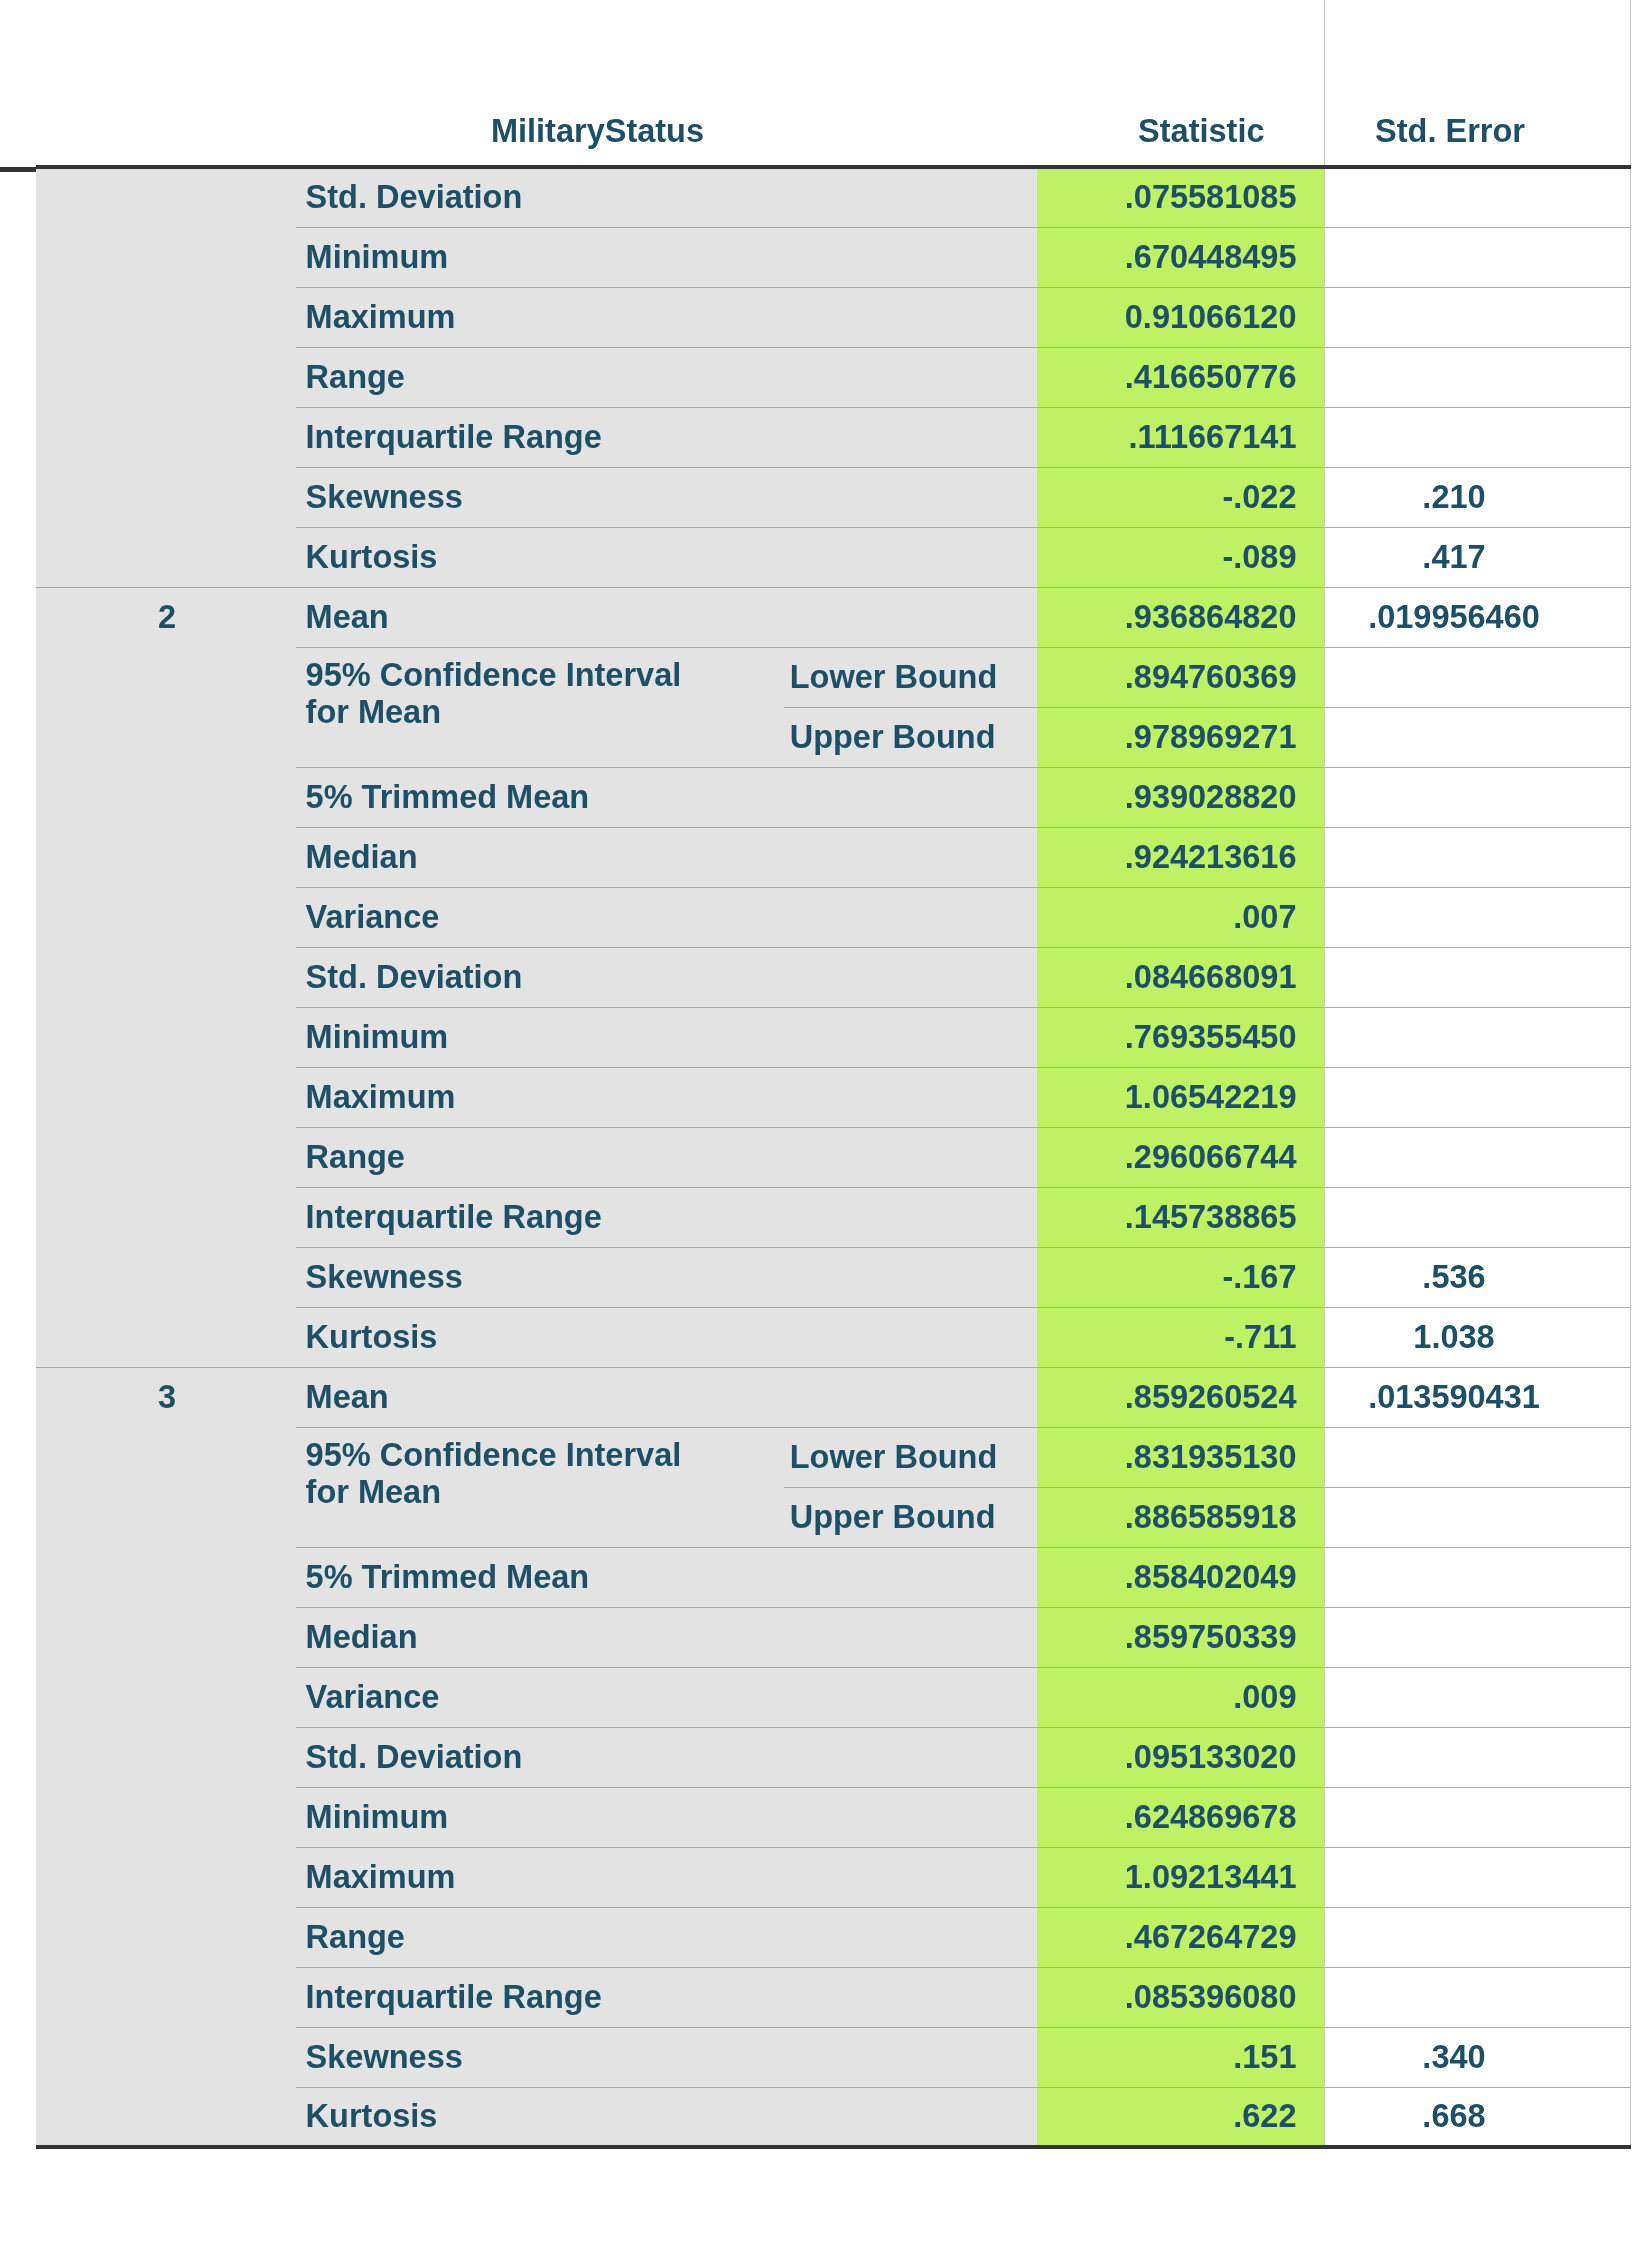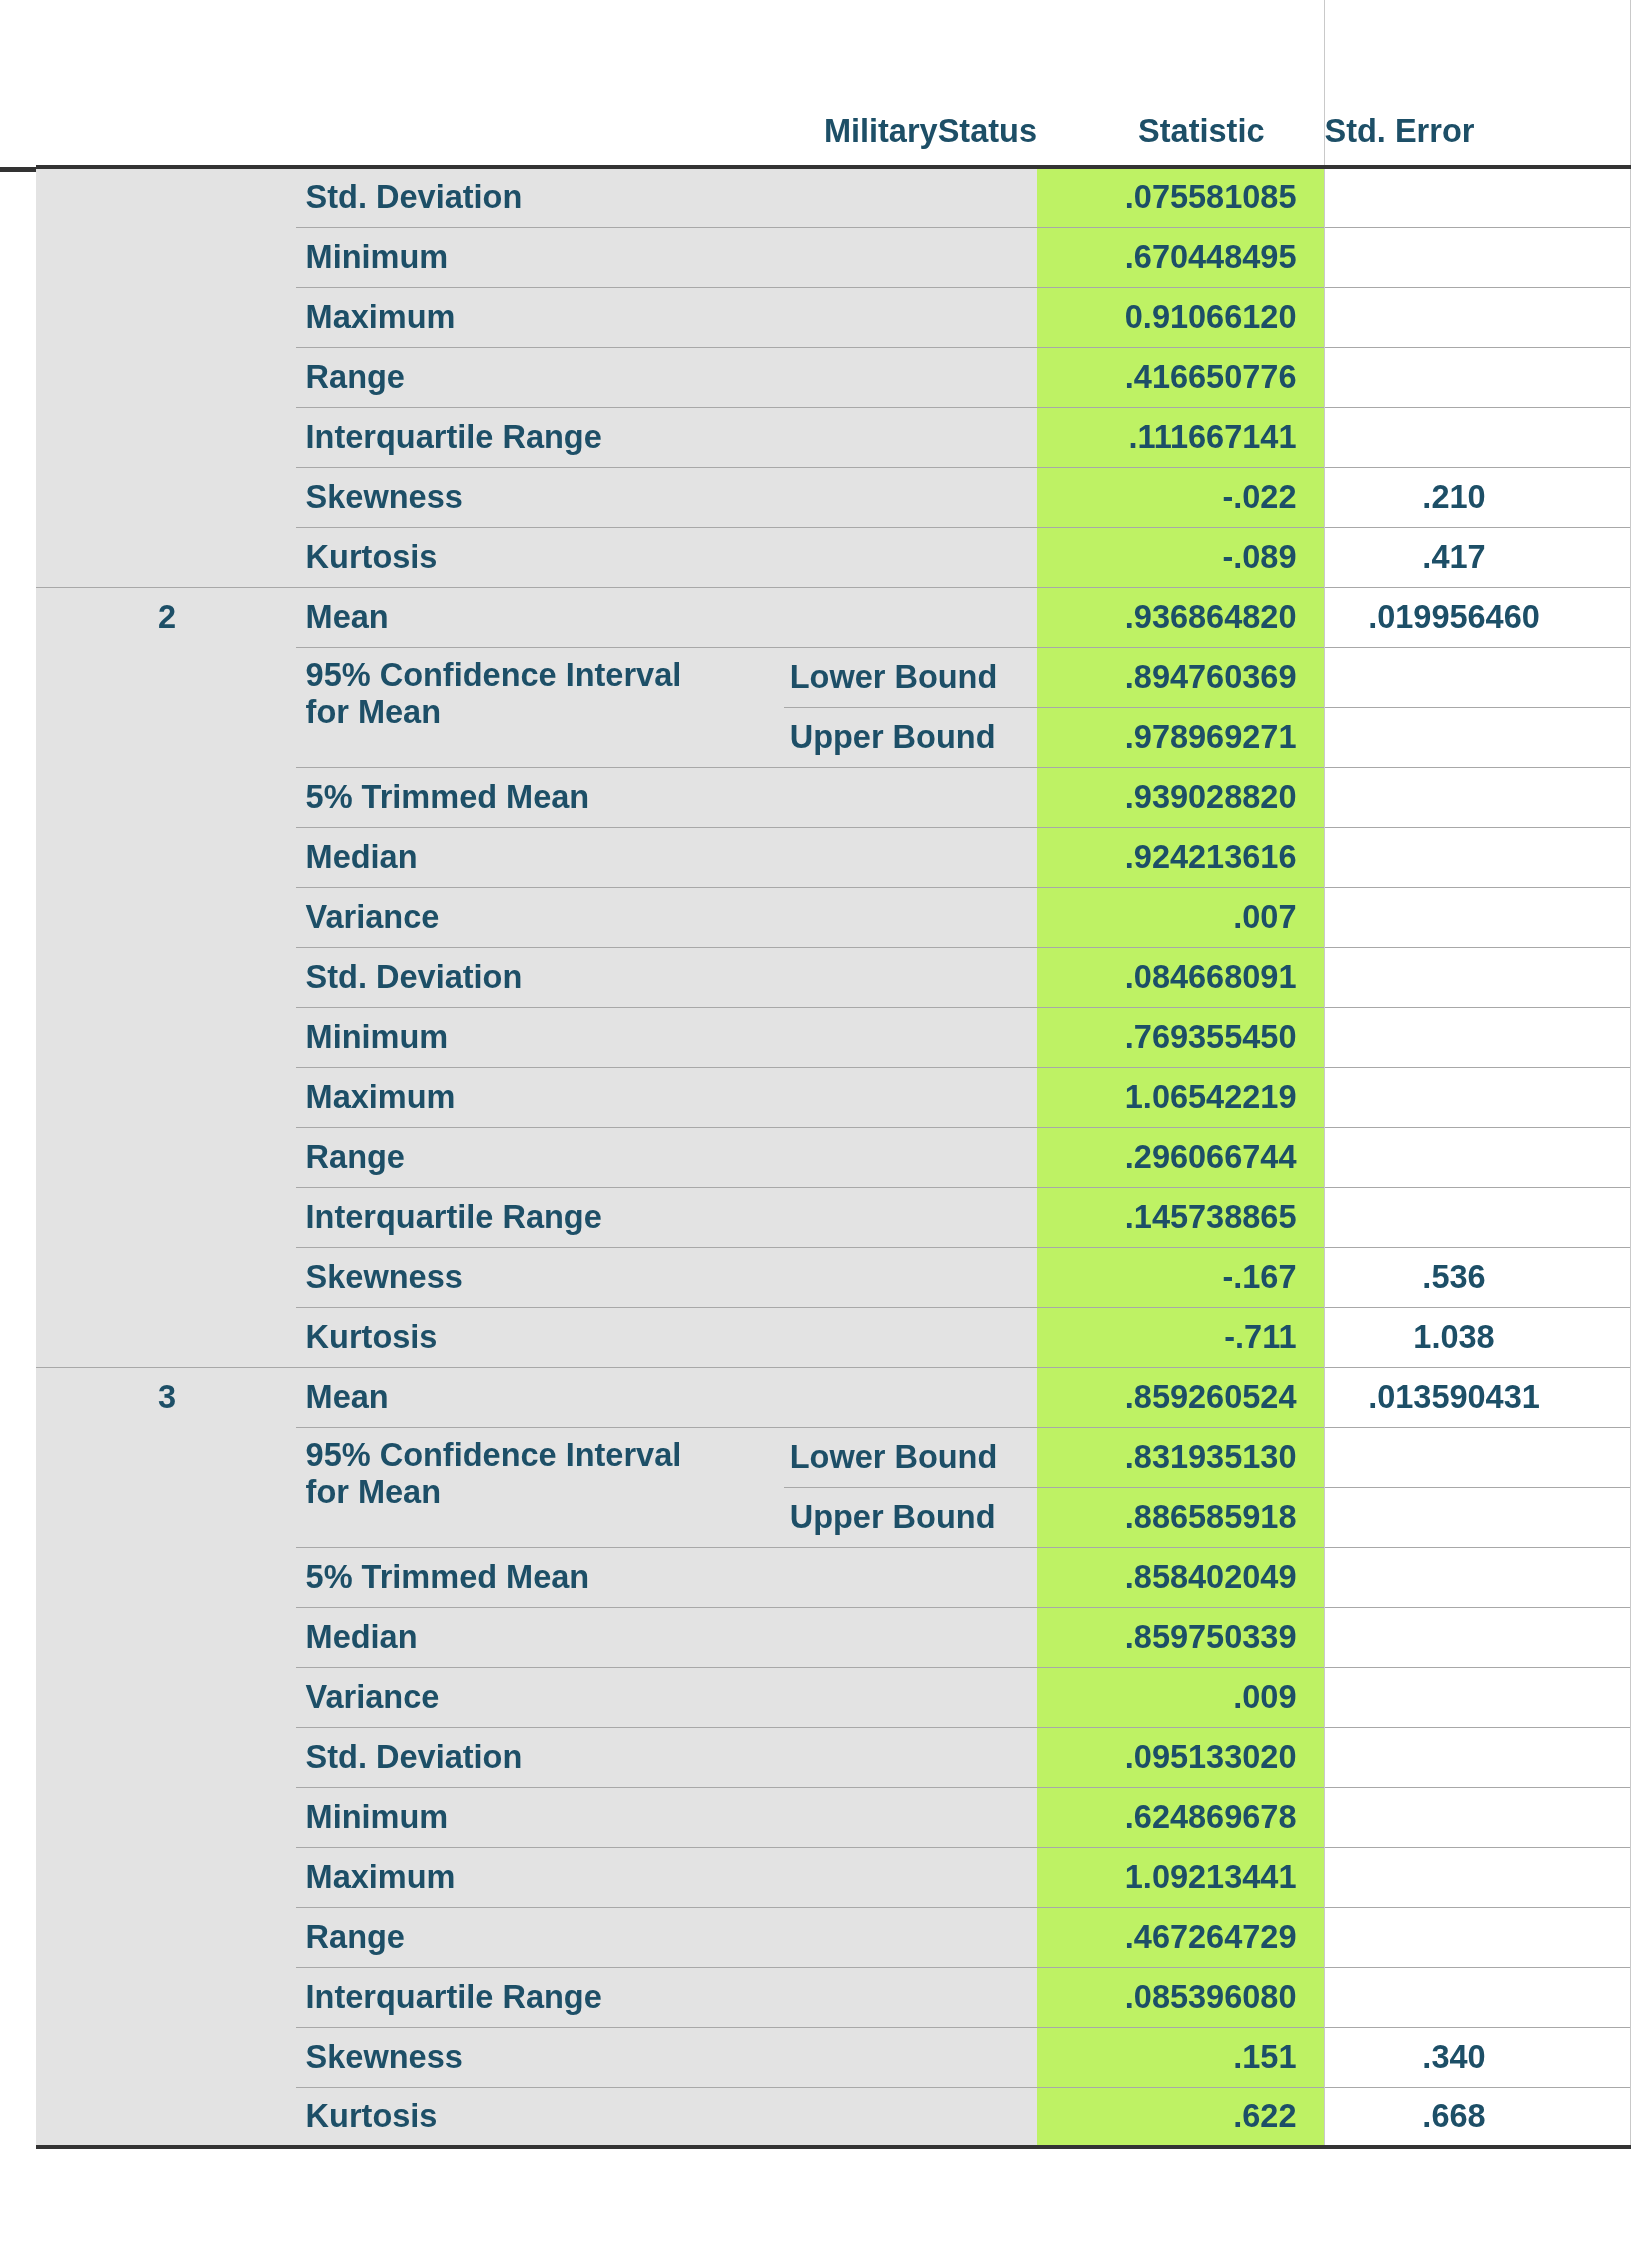--- a/index.html
+++ b/index.html
@@ -35,23 +35,23 @@
 
   th{
     height:167px;
     vertical-align:bottom;
     padding:0 0 15.3px 0;
     font-size:32.5px;
     background:#fff;
     border-bottom:4.8px solid var(--thick);
     white-space:nowrap;
   }
-  .h-label{ text-align:right; padding-left:122px; }
+  .h-label{ text-align:center; padding-left:122px; }
   .h-stat{ text-align:right; padding-right:59px; border-right:1.9px solid var(--vline); }
-  .h-se{ text-align:left; padding-right:54px; border-right:1.9px solid var(--vline); }
+  .h-se{ text-align:center; padding-right:54px; border-right:1.9px solid var(--vline); }
 
   tbody tr{ height:60px; }
   td{
     font-size:32.5px;
     vertical-align:middle;
     padding:0;
     white-space:nowrap;
   }
   td.group-cell{
     background:var(--gray);

